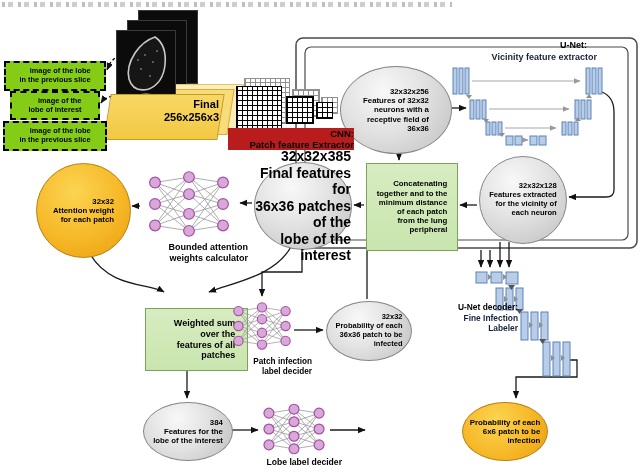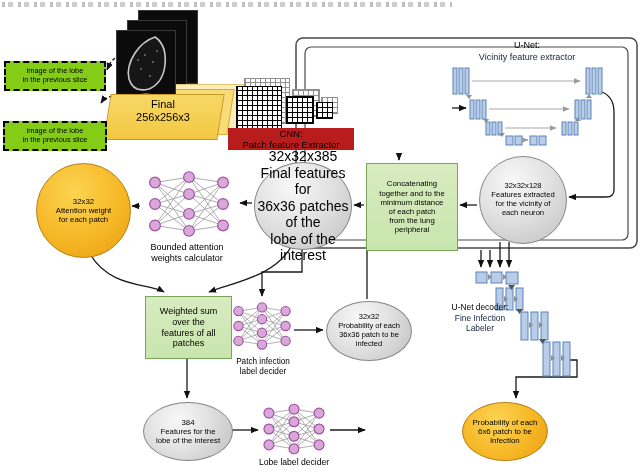--- a/index.html
+++ b/index.html
@@ -1,19 +1,19 @@
 <!DOCTYPE html>
 <html style="--c-green_fill: #c9e5ae; --c-green_border: #77a65b; --c-unet_bar: #b9cde8; --c-unet_border: #5b83b8; --c-nn_node: #d9a7d9; --c-nn_border: #a050a0; --c-red_line: #e0392f; --c-gold_front: #f3c843; --c-gold_mid: #f8dc7a; --c-gold_back: #fceebc;"><head>
 <meta charset="utf-8">
 <style>
   html,body{margin:0;padding:0;background:#fff;}
   .canvas{position:relative;width:640px;height:475px;background:#fff;overflow:hidden;
           font-family:"Liberation Sans",sans-serif;color:#000;}
   .abs{position:absolute;}
-  .txt{white-space:pre-line;text-align:center;font-weight:normal;line-height:1.18;}
+  .txt{white-space:pre-line;text-align:right;font-weight:bold;line-height:1.18;}
   
   .gnode{border-radius:50%;background:radial-gradient(circle at 38% 28%,#f8f8f8 0%,#e2e2e2 45%,#bfbfbf 100%);
          border:1px solid #868686;display:flex;align-items:center;justify-content:center;z-index:3;}
   .onode{border-radius:50%;background:radial-gradient(circle at 40% 30%,#fcd452 0%,#f6b827 55%,#e99d0e 100%);
          border:1px solid #b97f12;display:flex;align-items:center;justify-content:center;z-index:3;}
   .greenbox{background:linear-gradient(#d7ecc0,var(--c-green_fill));border:1px solid var(--c-green_border);
          display:flex;align-items:center;justify-content:center;z-index:3;}
   .dashbox{background:#84cc16;border:2px dashed #000;display:flex;align-items:center;justify-content:center;z-index:3;}
   .para{transform:skewX(-9deg);border:1.3px solid;position:absolute;}
   .ct{background:#0b0b0b;border:1px solid #3a3a3a;position:absolute;}
@@ -183,37 +183,48 @@
   <div class="para" style="left:127px;top:84px;width:112px;height:44px;background:var(--c-gold_back);border-color:#e2c66d;z-index:2;"></div>
   <div class="para" style="left:117px;top:89px;width:112px;height:44px;background:var(--c-gold_mid);border-color:#d9ae35;z-index:2;"></div>
   <div class="para" style="left:107px;top:94px;width:112px;height:44px;background:linear-gradient(#f7d865,var(--c-gold_front));border-color:#c99a22;z-index:3;"></div>
   <div class="abs txt lbl" style="left:107px;top:98px;width:112px;font-size:11px;z-index:4;">Final
 256x256x3</div>
 
   <div class="dashbox abs" style="left:4px;top:61px;width:98px;height:26px;">
     <span class="txt" style="font-size:7.4px;">image of the lobe
 in the previous slice</span>
   </div>
+  <div class="dashbox abs" style="left:10px;top:91px;width:86px;height:25px;">
+    <span class="txt" style="font-size:7.4px;">image of the
+lobe of interest</span>
+  </div>
   <div class="dashbox abs" style="left:3px;top:121px;width:100px;height:26px;">
     <span class="txt" style="font-size:7.4px;">image of the lobe
 in the previous slice</span>
   </div>
 
   <div class="grid gray" style="left:244px;top:78px;width:44px;height:44px;"></div>
   <div class="grid black" style="left:236px;top:86px;width:44px;height:44px;"></div>
   <div class="grid gray" style="left:292px;top:89px;width:26px;height:26px;"></div>
   <div class="grid black" style="left:286px;top:96px;width:26px;height:26px;"></div>
   <div class="grid gray" style="left:321px;top:97px;width:15px;height:15px;"></div>
   <div class="grid black" style="left:316px;top:102px;width:15px;height:15px;"></div>
   <div class="abs txt lbl" style="left:228px;top:128px;width:126px;font-size:9.5px;background:#b91c1c;">CNN:
 Patch feature Extractor</div>
 
   <div class="abs txt lbl" style="left:467px;top:40px;width:120px;font-size:9px;">U-Net:</div>
   <div class="abs txt lbl" style="left:457px;top:52px;width:140px;font-size:9px;color:#16213e;">Vicinity feature extractor</div>
 
+  <div class="gnode abs" style="left:340px;top:66px;width:110px;height:86px;">
+    <span class="txt" style="font-size:7.8px;">32x32x256
+Features of 32x32
+neurons with a
+receptive field of
+36x36</span>
+  </div>
   <div class="gnode abs" style="left:479px;top:156px;width:86px;height:86px;">
     <span class="txt" style="font-size:7.6px;">32x32x128
 Features extracted
 for the vicinity of
 each neuron</span>
   </div>
   <div class="gnode abs" style="left:254px;top:162px;width:96px;height:86px;">
     <span class="txt" style="font-size:14px;">32x32x385
 Final features for
 36x36 patches of the
@@ -232,21 +243,21 @@
   </div>
 
   <div class="greenbox abs" style="left:366px;top:163px;width:90px;height:86px;">
     <span class="txt" style="font-size:7.8px;">Concatenating
 together and to the
 minimum distance
 of each patch
 from  the lung
 peripheral</span>
   </div>
-  <div class="greenbox abs" style="left:145px;top:296px;width:85px;height:61px;">
+  <div class="greenbox abs" style="left:145px;top:308px;width:85px;height:61px;padding-left:16px;">
     <span class="txt" style="font-size:9px;">Weighted sum
 over the
 features of all
 patches</span>
   </div>
 
   <div class="onode abs" style="left:36px;top:163px;width:93px;height:93px;">
     <span class="txt" style="font-size:7.8px;">32x32
 Attention weight
 for each patch</span>

